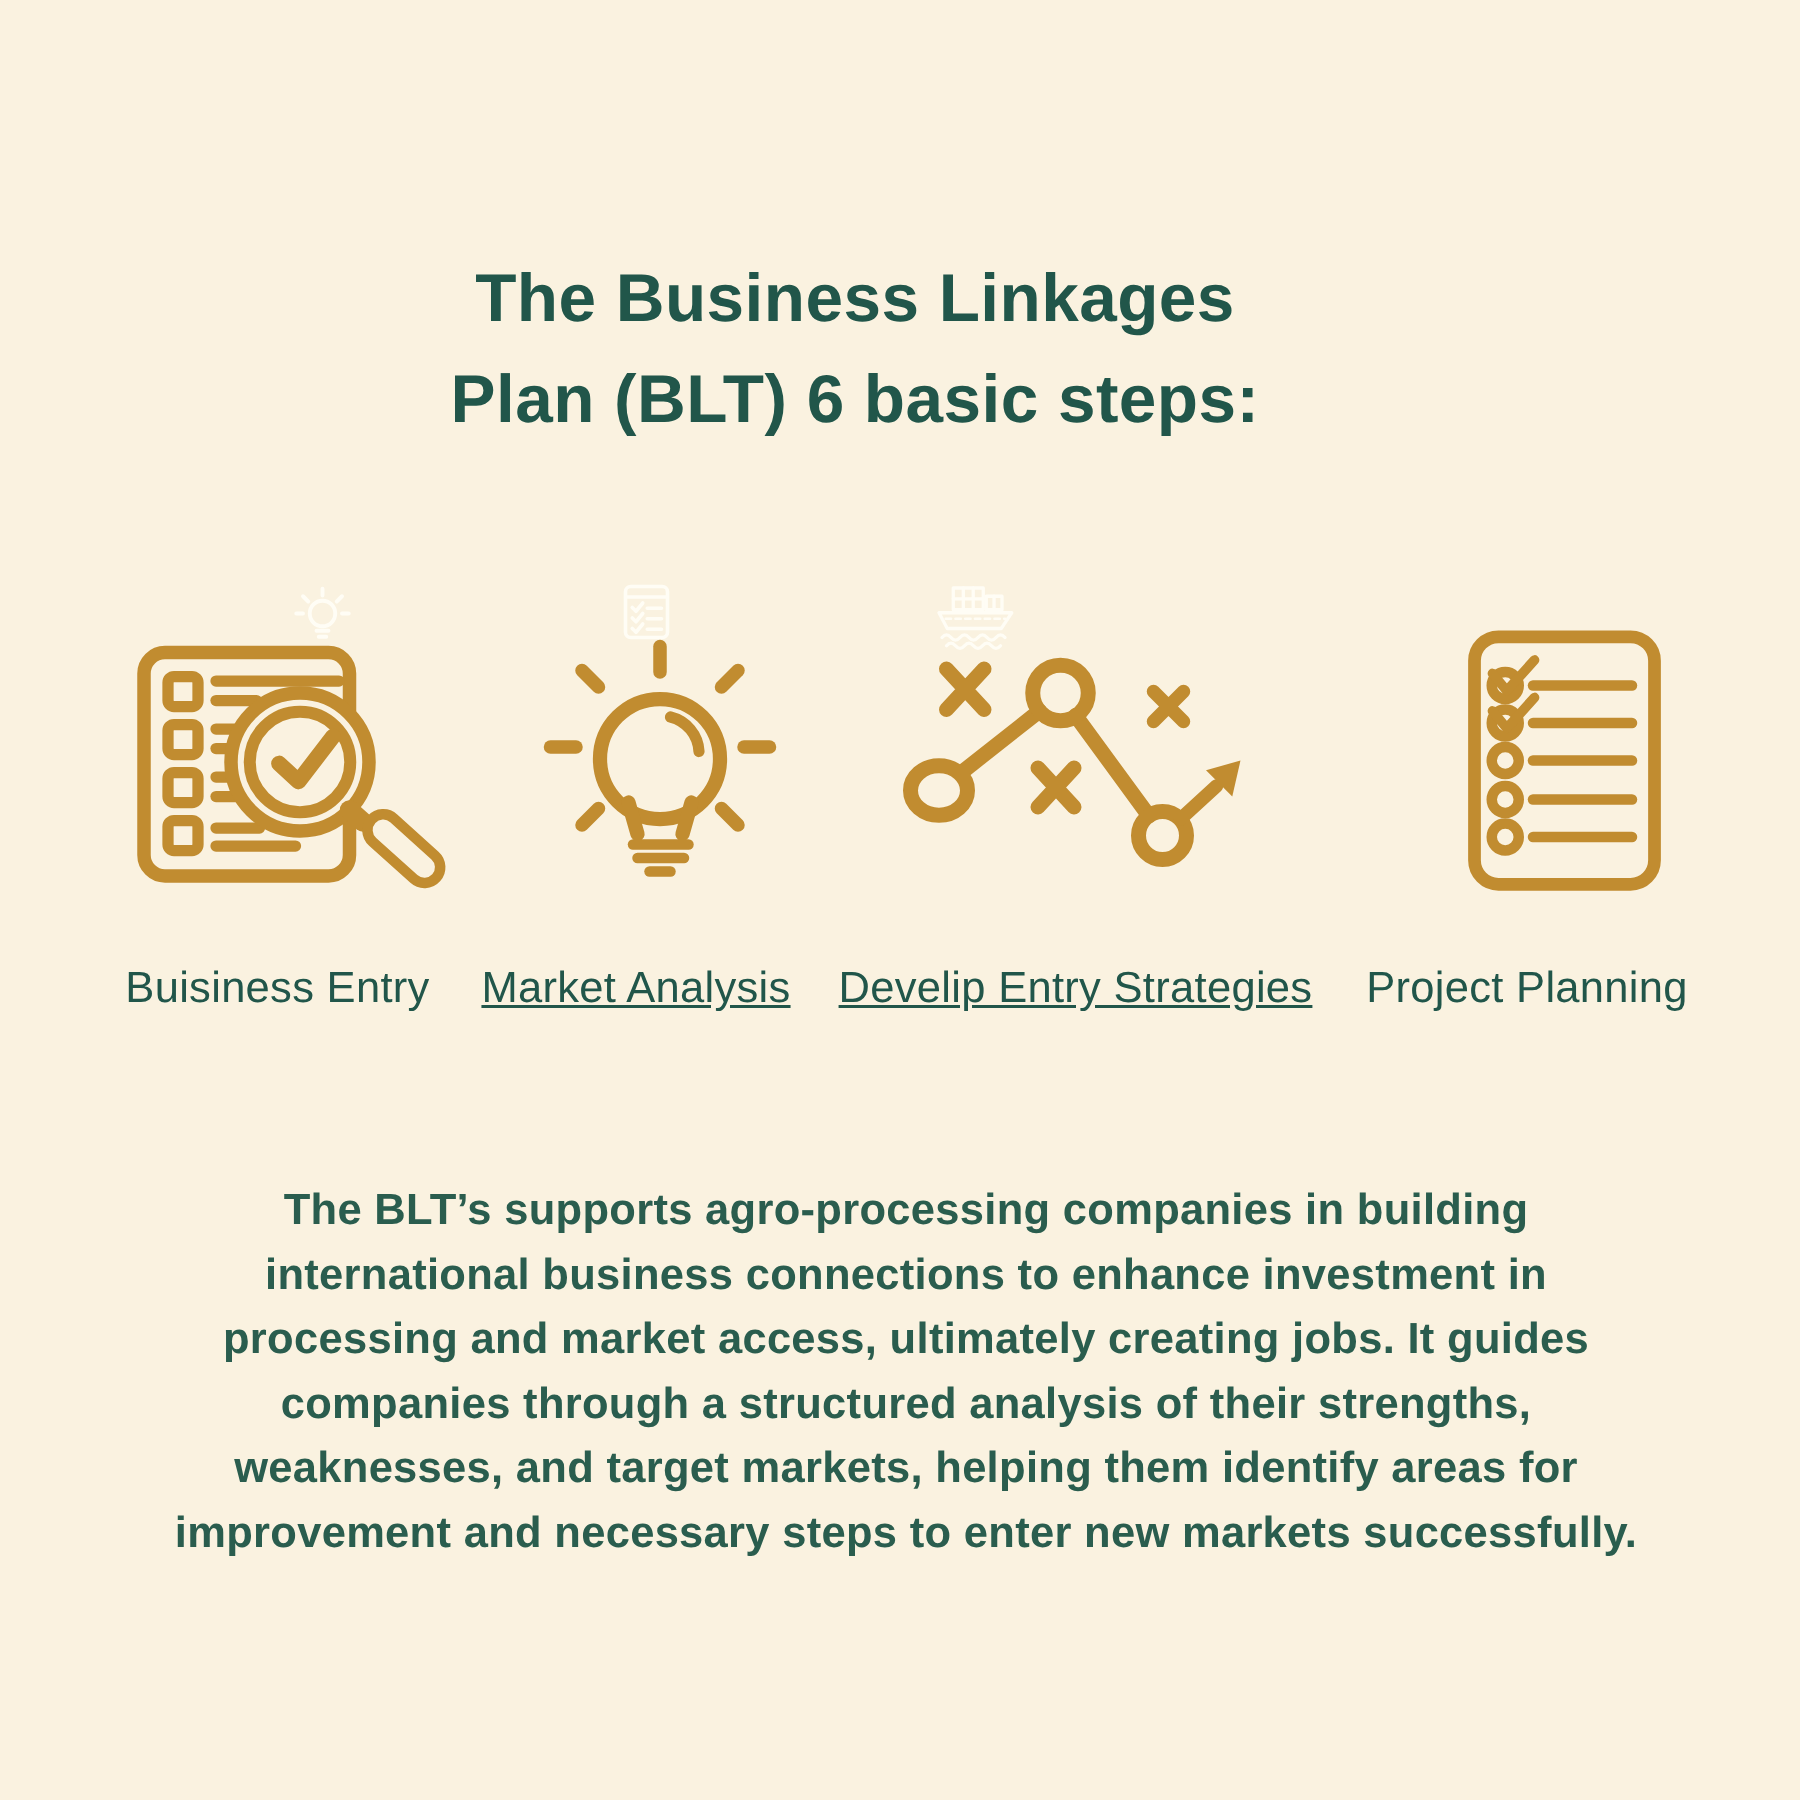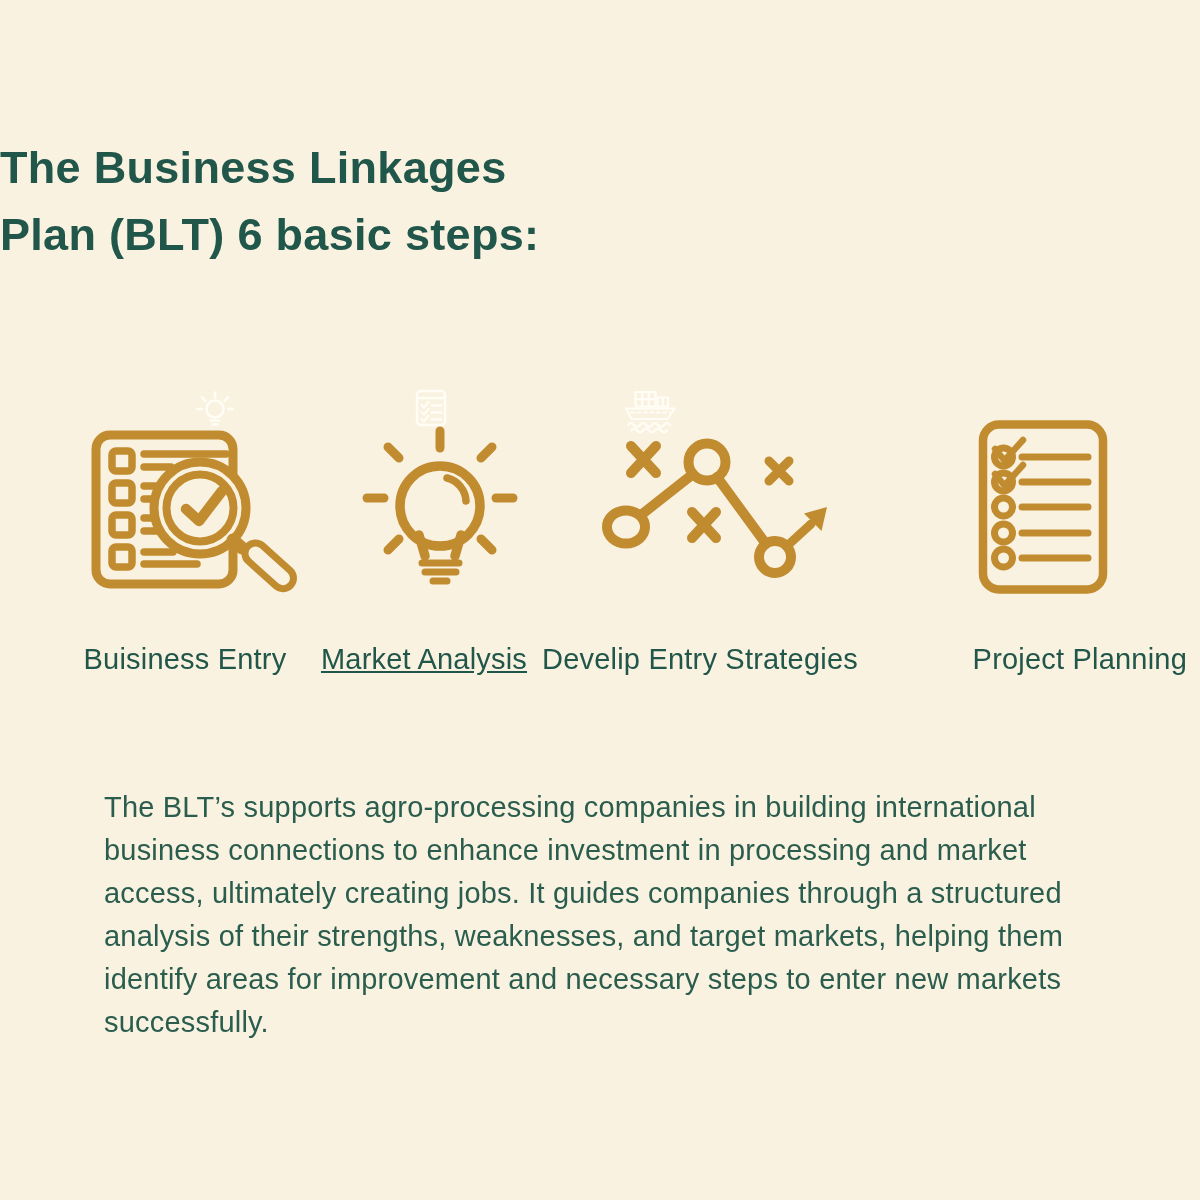--- a/index.html
+++ b/index.html
@@ -14,22 +14,22 @@
   body {
     background: var(--background);
     font-family: "Liberation Sans", sans-serif;
     position: relative;
     overflow: hidden;
   }
   .canvas { position: absolute; inset: 0; }
 
   .title {
     position: absolute;
-    top: 134px; left: 0; width: 1140px;
-    text-align: left;
+    top: 165px; left: 0; width: 1140px;
+    text-align: center;
     color: var(--title-green);
     font-size: 45px;
     font-weight: 700;
     line-height: 67px;
     letter-spacing: 0.3px;
   }
 
   .icon { position: absolute; }
   .icon svg { display: block; width: 100%; height: 100%; overflow: visible; }
 
@@ -48,30 +48,30 @@
     top: 642px;
     color: var(--title-green);
     font-size: 29px;
     font-weight: 400;
     line-height: 34px;
     text-align: center;
     letter-spacing: 0.2px;
   }
   .label-1 { left: 35px;  width: 300px; }
   .label-2 { left: 274px; width: 300px; text-decoration: underline; }
-  .label-3 { left: 535px; width: 330px; }
-  .label-4 { left: 887px; width: 300px; text-align: right; }
+  .label-3 { left: 552px; width: 330px; text-decoration: underline; }
+  .label-4 { left: 868px; width: 300px; }
 
   .description {
     position: absolute;
     top: 786px; left: 104px; width: 1000px;
-    text-align: left;
+    text-align: center;
     color: var(--text-green);
     font-size: 29px;
-    font-weight: 400;
+    font-weight: 700;
     line-height: 43px;
     letter-spacing: 0.2px;
   }
 </style>
 </head>
 <body>
 
 <div class="canvas">
 
   <h1 class="title">

